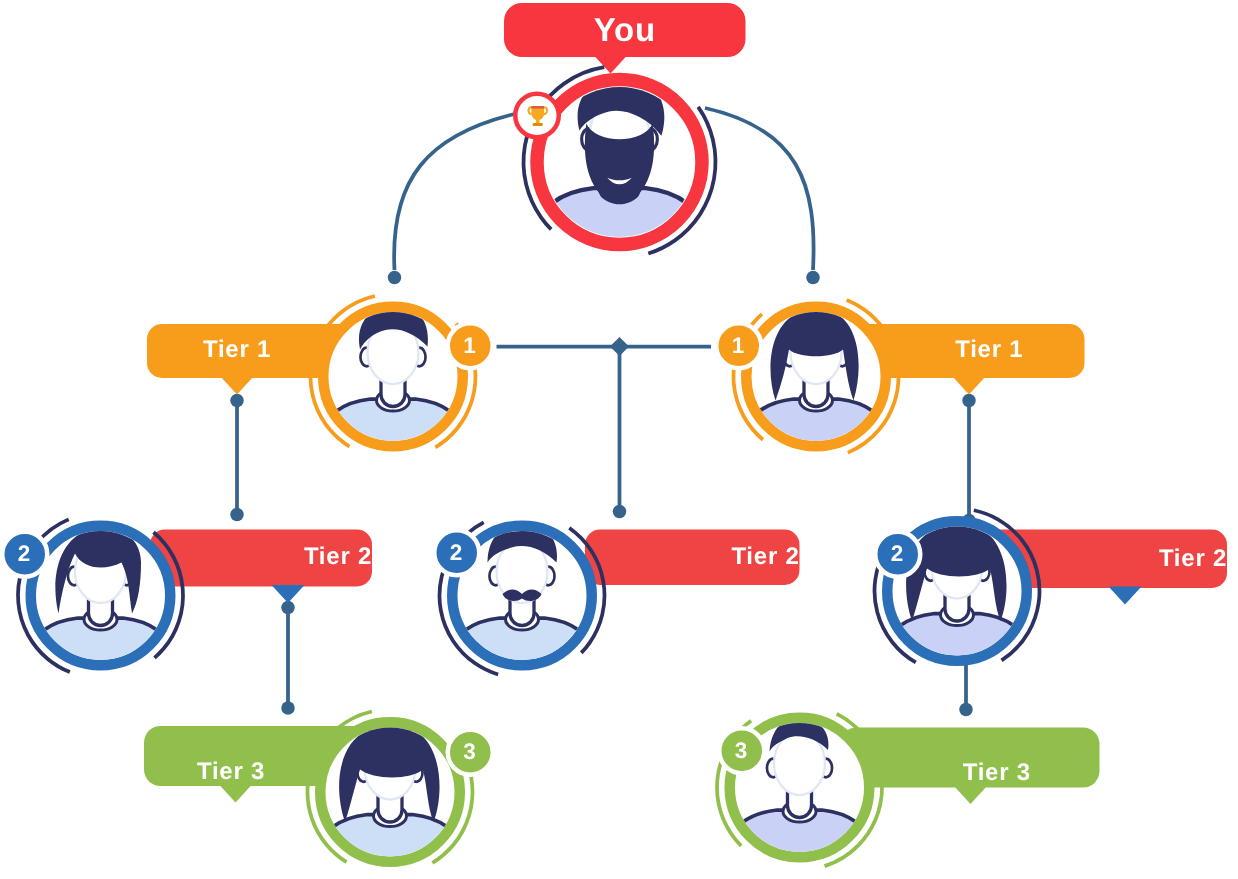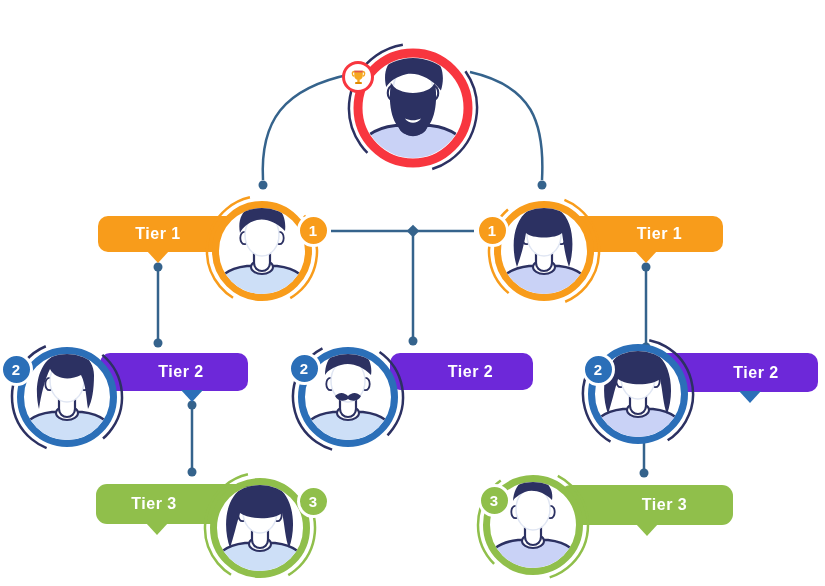--- a/index.html
+++ b/index.html
@@ -12,22 +12,22 @@
     position:absolute;z-index:2;display:flex;align-items:center;justify-content:center;
     color:#fff;font-weight:700;font-size:16px;letter-spacing:.5px;box-sizing:border-box;
   }
   .label .ptr{
     position:absolute;bottom:-11px;width:0;height:0;
     border-left:11px solid transparent;border-right:11px solid transparent;
     border-top:12px solid currentColor;
   }
   .you{background:#F8363F;border-radius:12px;font-size:22px;}
   .t1{background:#F89C1B;border-radius:10px;}
-  .t2{background:#6d28d9;border-radius:10px;}
-  .t3{background:#90BF4B;border-radius:11px;}
+  .t2{background:#ef4444;border-radius:10px;justify-content:flex-end;}
+  .t3{background:#90BF4B;border-radius:11px;align-items:flex-end;}
   .you .ptr{color:#F8363F;}
   .t1 .ptr{color:#F89C1B;}
   .t2 .ptr{color:#2B6FB8;}
   .t3 .ptr{color:#90BF4B;}
   .avatar{position:absolute;z-index:3;}
   .badge{
     position:absolute;z-index:4;width:27px;height:27px;border-radius:50%;
     border:3px solid #fff;display:flex;align-items:center;justify-content:center;
     color:#fff;font-weight:700;font-size:15px;
   }
@@ -107,20 +107,24 @@
       <circle cx="158" cy="267" r="4.5"></circle>
       <circle cx="158" cy="343" r="4.5"></circle>
       <circle cx="646" cy="267" r="4.5"></circle>
       <circle cx="646" cy="347" r="4.5"></circle>
       <circle cx="192" cy="405" r="4.5"></circle>
       <circle cx="192" cy="472" r="4.5"></circle>
       <circle cx="644" cy="473" r="4.5"></circle>
     </g>
   </svg>
 
+  <div class="label you" style="left:336px;top:2px;width:161px;height:36px;">
+    <span>You</span>
+    <div class="ptr" style="left:60px"></div>
+  </div>
   <div class="avatar" style="left:345px;top:40px">
     <svg width="136" height="136" viewBox="0 0 136 136" style="--shirt:#C9D2F6">
       <circle cx="68" cy="68" r="64" fill="none" stroke="#2C3162" stroke-width="2.5" stroke-dasharray="120 70 140 80" transform="rotate(-35 68 68)"></circle>
       <circle cx="68" cy="68" r="55" fill="#fff" stroke="#F8363F" stroke-width="9"></circle>
       <clipPath id="c0">
           <circle cx="68" cy="68" r="50"></circle>
         </clipPath>
       <g clip-path="url(#c0)">
         <g transform="translate(68 68) scale(1.163) translate(-60 -60)">
             <use href="#g-beardMan"></use>

